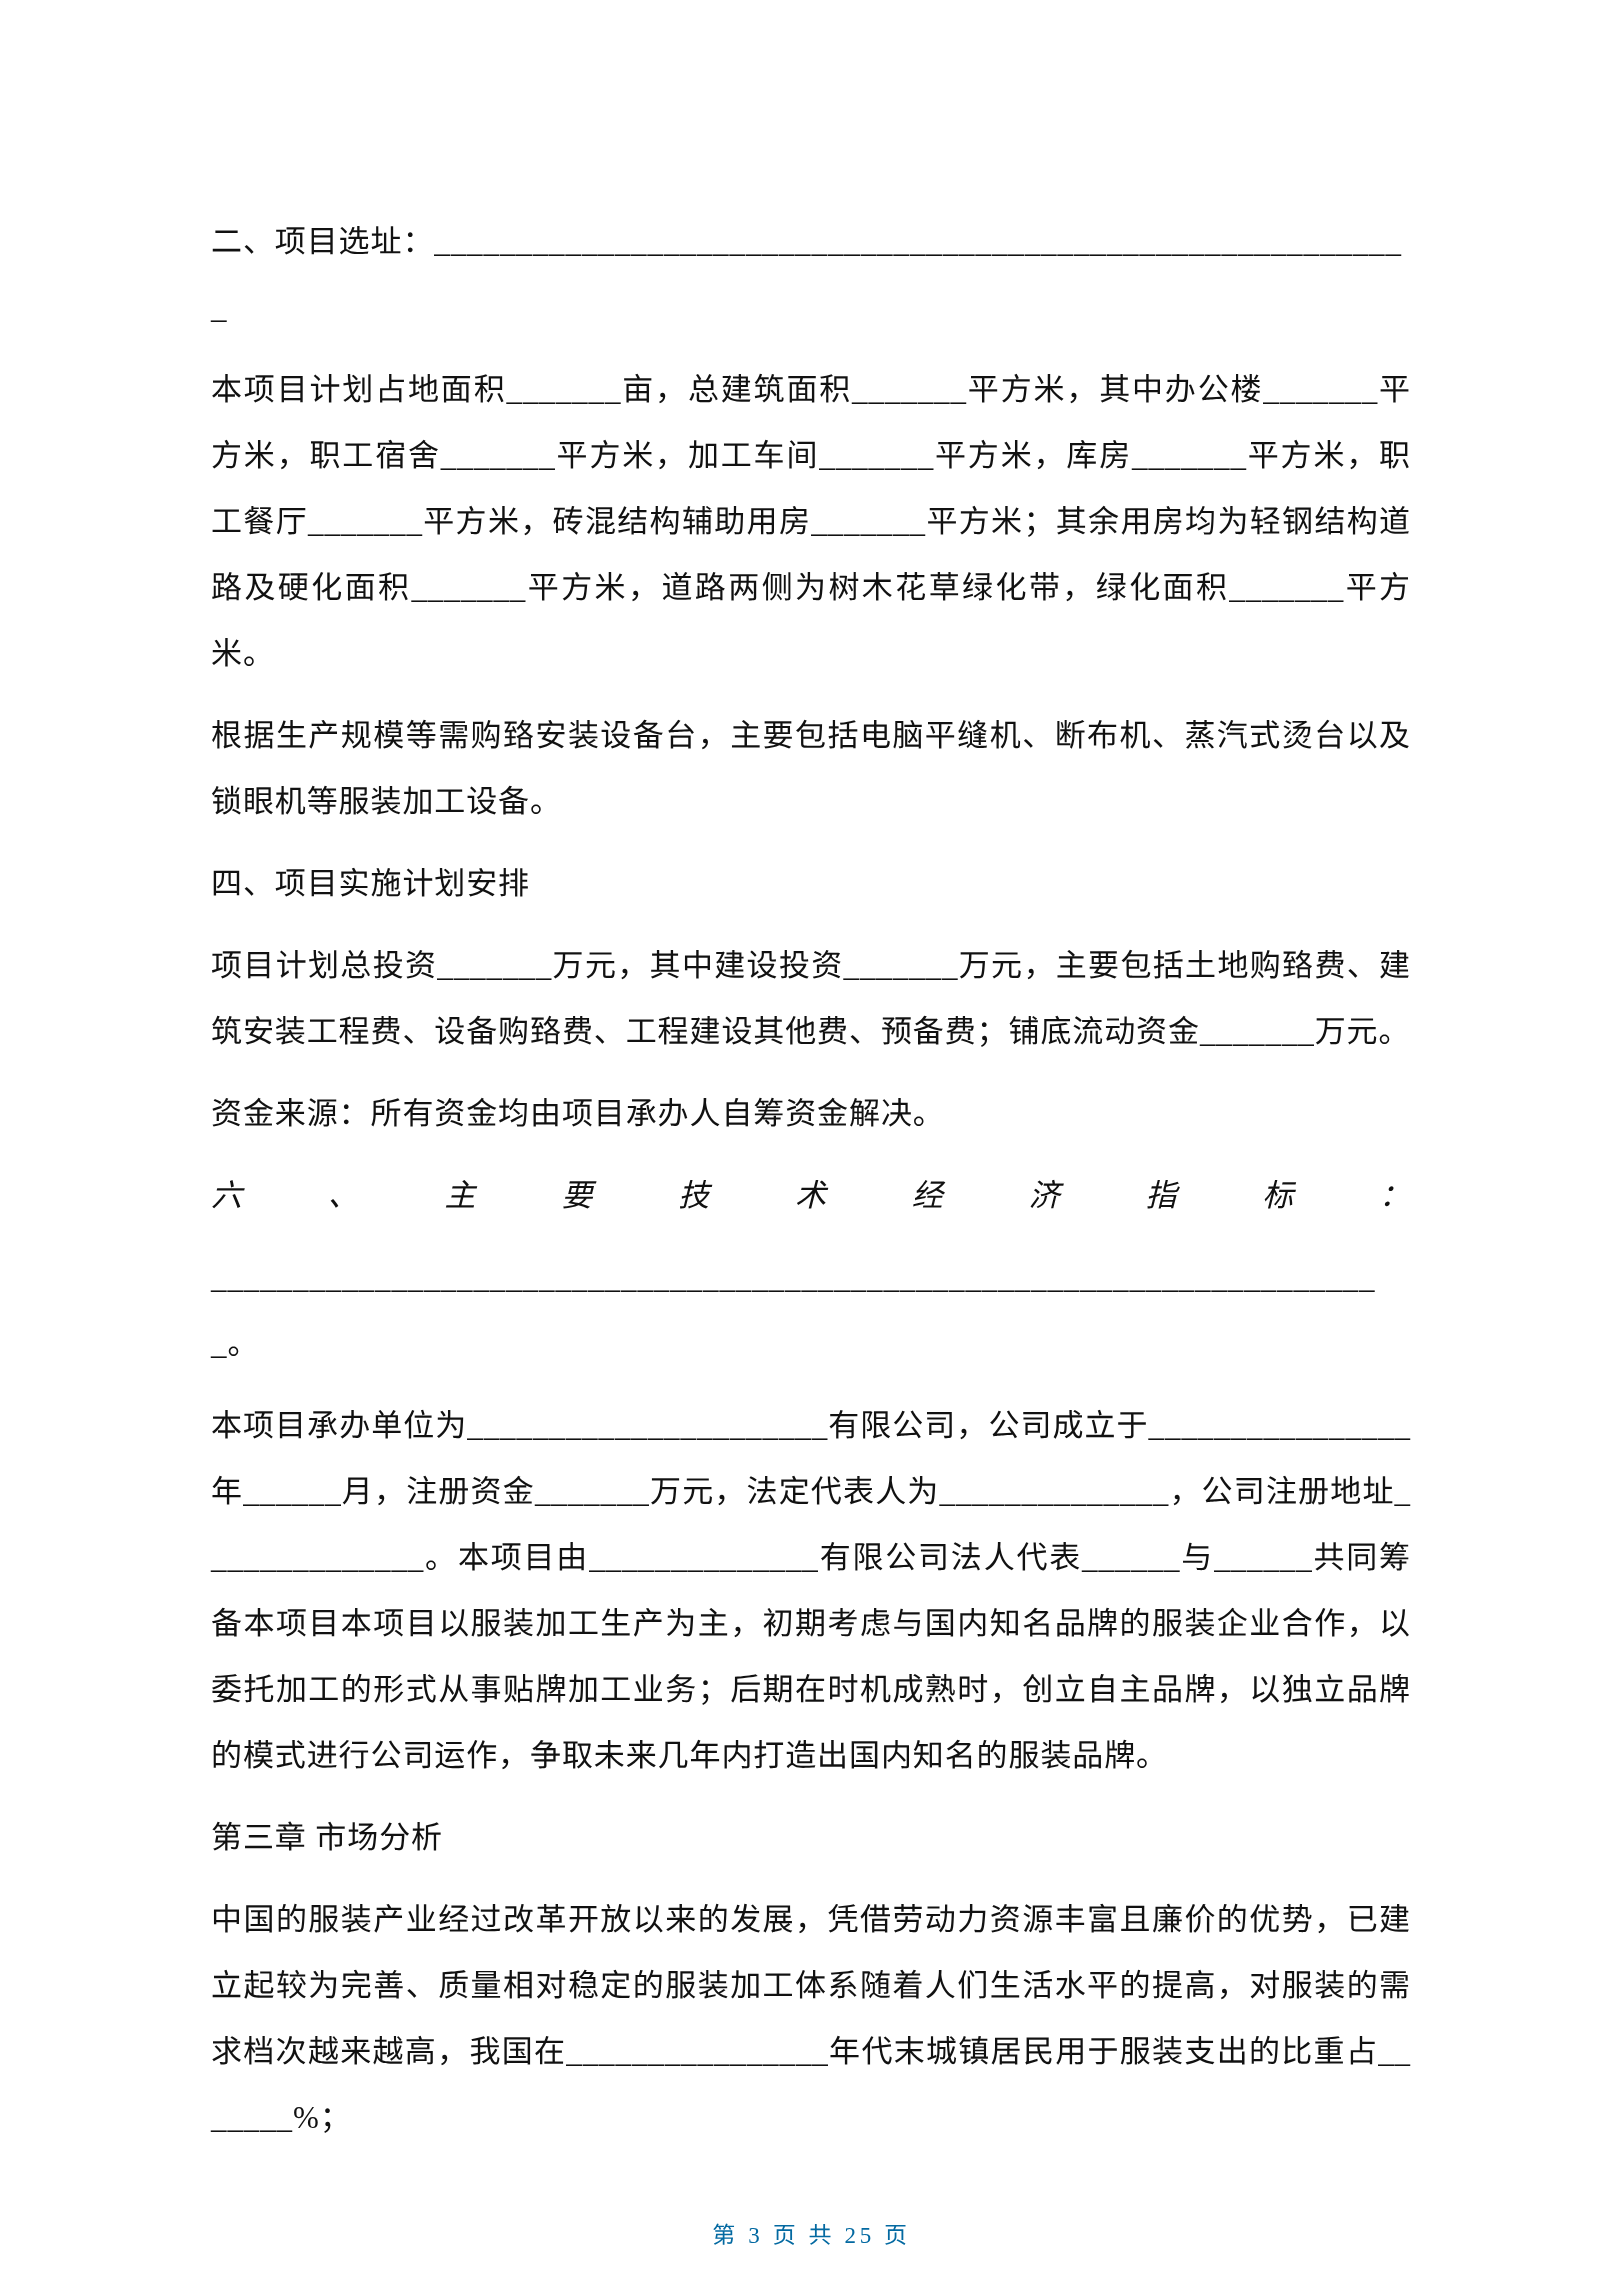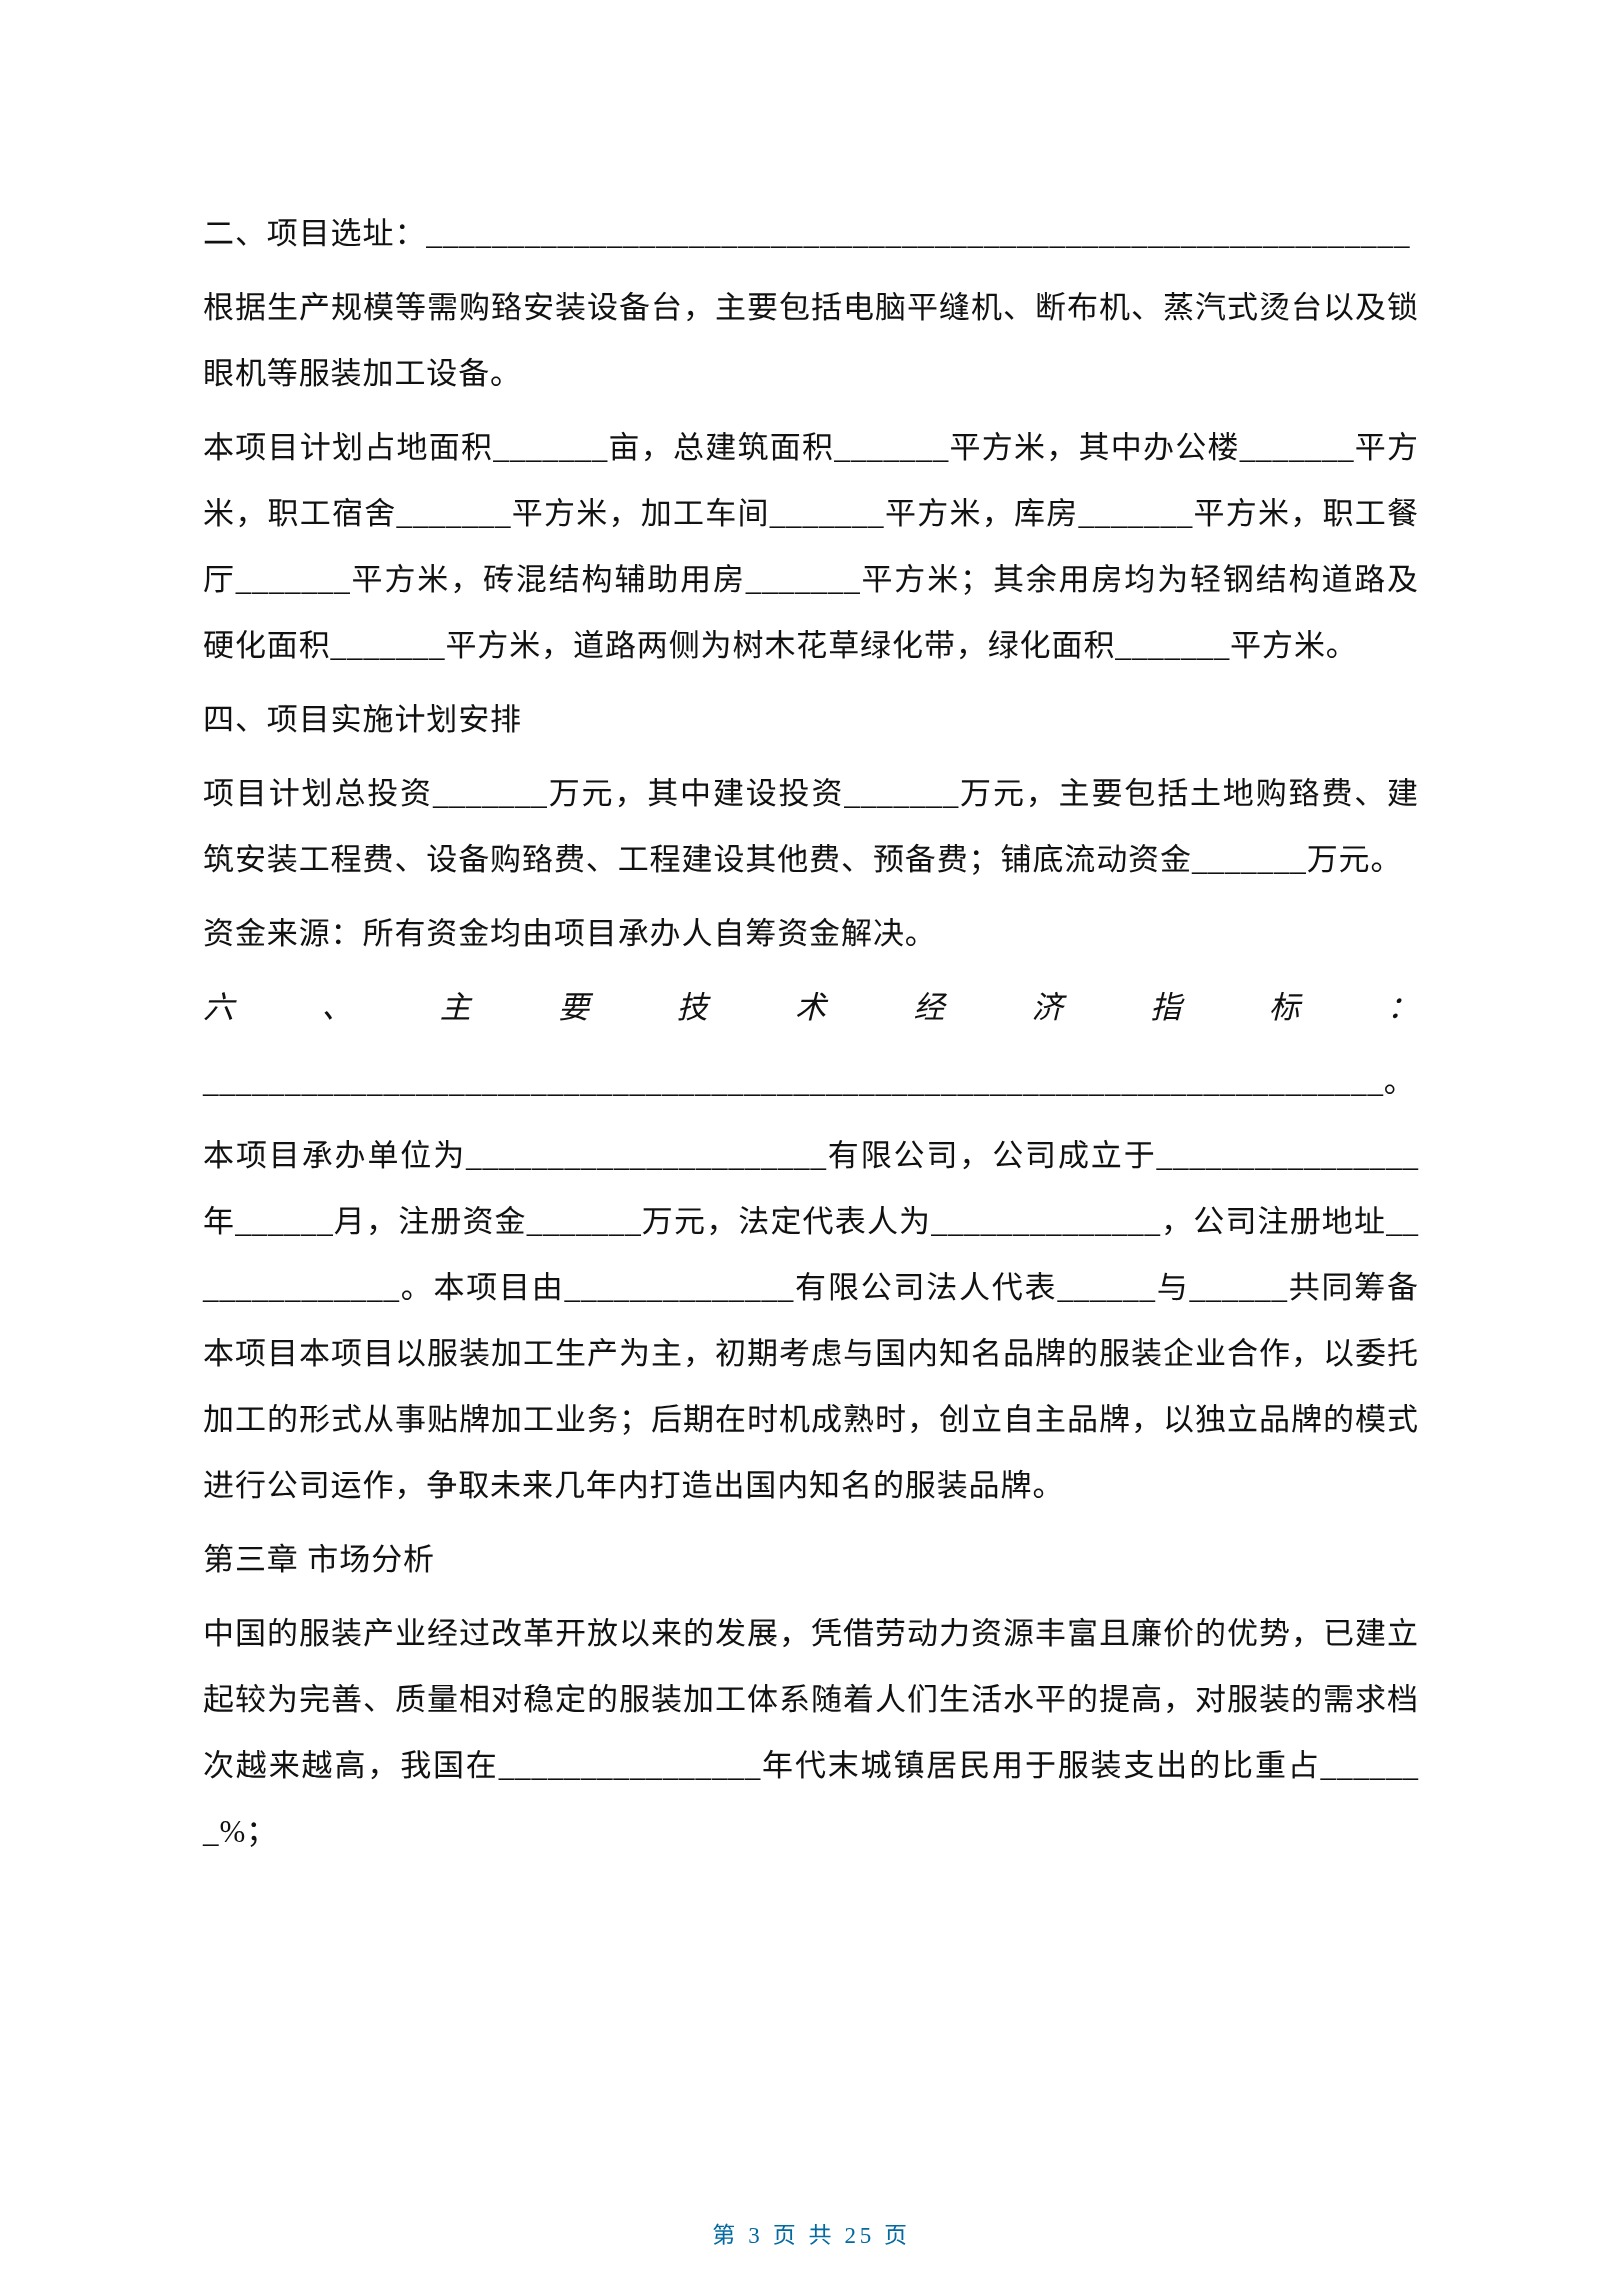--- a/index.html
+++ b/index.html
@@ -15,21 +15,21 @@
     position: relative;
     width: 1623px;
     height: 2294px;
     margin: 0 auto;
     background: #ffffff;
     box-sizing: border-box;
     padding: 193px 196px 0 195px;
     overflow: hidden;
   }
   .para {
-    margin: 8px;
+    margin: 16px;
     font-size: 31px;
     line-height: 66px;
     text-align: justify;
     word-break: break-all;
     letter-spacing: 0.9px;
   }
   .para.heading {
     text-align: left;
   }
   .para.distribute {
@@ -50,23 +50,23 @@
   }
 </style>
 </head>
 <body>
 
 <div class="page">
 
   <p class="para heading">二、项目选址：____________________________________________________________</p>
 
 
+  <p class="para">本项目计划占地面积_______亩，总建筑面积_______平方米，其中办公楼_______平方米，职工宿舍_______平方米，加工车间_______平方米，库房_______平方米，职工餐厅_______平方米，砖混结构辅助用房_______平方米；其余用房均为轻钢结构道路及硬化面积_______平方米，道路两侧为树木花草绿化带，绿化面积_______平方米。</p>
+
   <p class="para">根据生产规模等需购臵安装设备台，主要包括电脑平缝机、断布机、蒸汽式烫台以及锁眼机等服装加工设备。</p>
-
-  <p class="para">本项目计划占地面积_______亩，总建筑面积_______平方米，其中办公楼_______平方米，职工宿舍_______平方米，加工车间_______平方米，库房_______平方米，职工餐厅_______平方米，砖混结构辅助用房_______平方米；其余用房均为轻钢结构道路及硬化面积_______平方米，道路两侧为树木花草绿化带，绿化面积_______平方米。</p>
 
   <p class="para heading">四、项目实施计划安排</p>
 
 
 
   <p class="para">项目计划总投资_______万元，其中建设投资_______万元，主要包括土地购臵费、建筑安装工程费、设备购臵费、工程建设其他费、预备费；铺底流动资金_______万元。</p>
 
   <p class="para">资金来源：所有资金均由项目承办人自筹资金解决。</p>
 
   <p class="para distribute">六、主要技术经济指标：</p>

